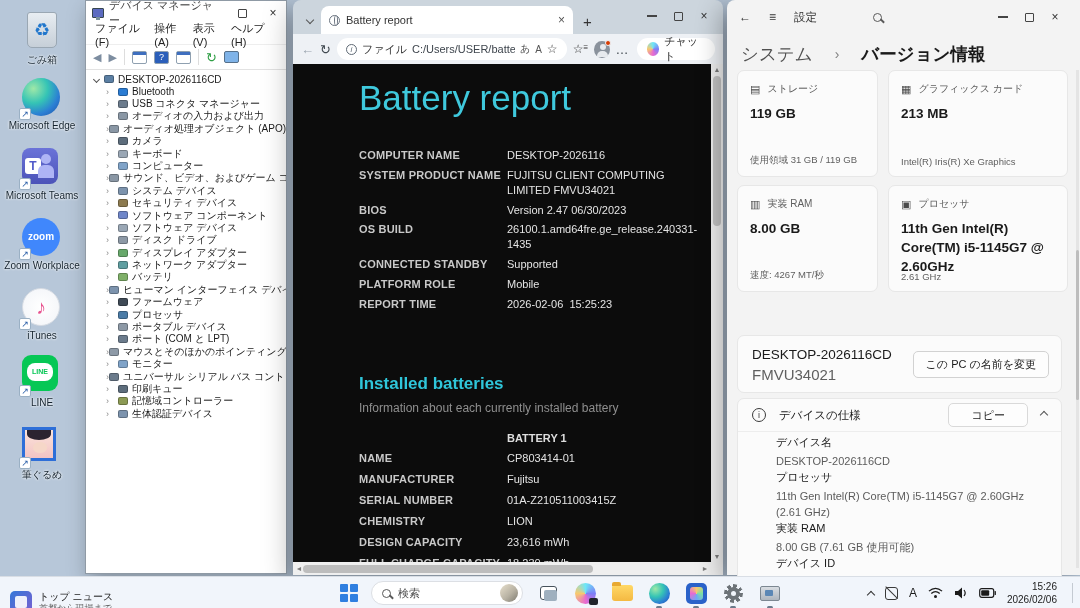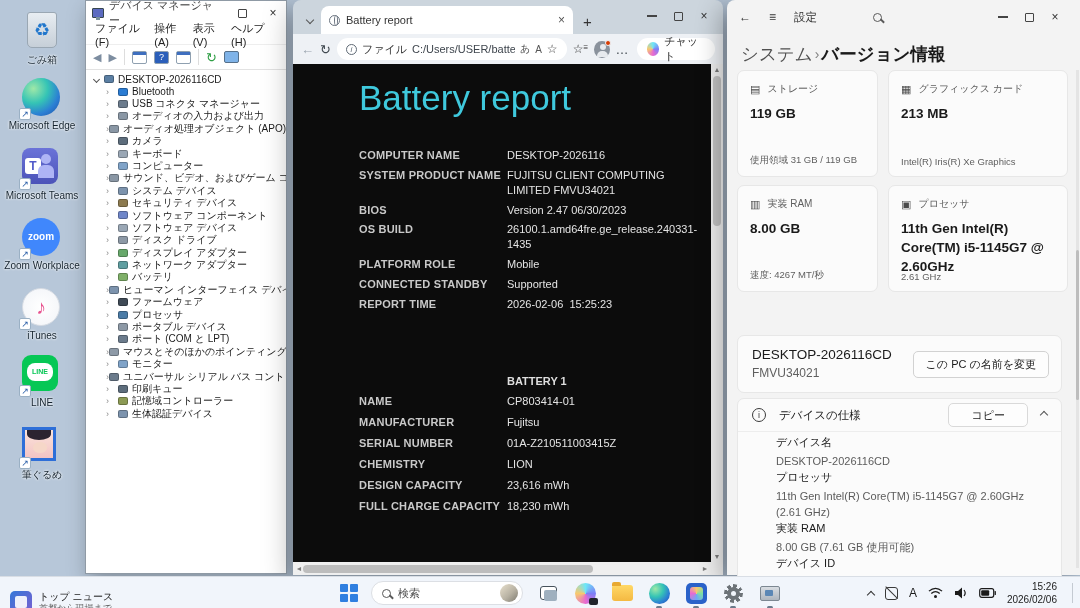--- a/index.html
+++ b/index.html
@@ -114,32 +114,32 @@
   .rsection .sub { font-size:12px; color:#8f8f8f; margin-top:7px; }
   .batblock { margin:16px 0 0 66px; width:342px; display:flex; flex-direction:column; gap:6px; font-size:11px; }
   .bhead .fvalue { font-weight:bold; color:#dedede; }
 
   
   #settings { position:absolute; left:727px; top:0; width:353px; height:575px; background:#f3f3f3;
     border-radius:8px 0 0 0; box-shadow:-6px 8px 26px rgba(0,0,0,.3); }
   .st-title { height:34px; display:flex; align-items:center; padding:0 12px; gap:18px; font-size:12px; color:#333; }
   .st-title .appname { font-size:11.5px; }
   .st-controls { margin-left:auto; display:flex; height:100%; }
-  .crumbs { padding:8px 0 0 14px; font-size:17.5px; color:#505050; display:flex; gap:2px; align-items:center;text-align:center; }
+  .crumbs { padding:8px 0 0 14px; font-size:17.5px; color:#505050; display:flex; gap:22px; align-items:center;text-align:center; }
   .crumb-sep { color:#808080; font-size:14px; }
   .crumb-cur { color:#1a1a1a; font-weight:600; }
   .cards { position:absolute; left:10px; top:70px; display:grid; grid-template-columns:141px 180px; grid-auto-rows:107px; gap:8px 10px; }
   .card { background:#fbfbfb; border:1px solid #e7e7e7; border-radius:7px; position:relative; padding:11px 12px; cursor:default; }
   .chead { display:flex; gap:7px; align-items:center; font-size:10px; color:#5f5f5f; }
   .cicon { font-size:11px; color:#4a4a4a; line-height:1; }
   .cval { margin-top:9px; font-size:13.5px; font-weight:700; color:#1a1a1a; line-height:1.4; }
   .cdetail { position:absolute; left:12px; bottom:9px; font-size:9.5px; color:#5f5f5f; white-space:nowrap; }
   .namecard { position:absolute; left:10px; top:335px; width:325px; height:58px; background:#fbfbfb; border:1px solid #e7e7e7; border-radius:7px; padding:11px 14px; }
   .devname { font-size:13.5px; color:#1a1a1a; }
-  .devmodel { font-size:12px; color:#5f5f5f; margin-top:4px; }
+  .devmodel { font-size:15px; color:#5f5f5f; margin-top:4px; }
   .renamebtn { position:absolute; right:12px; top:15px; height:27px; padding:0 12px; background:#fdfdfd; border:1px solid #d2d2d2; border-radius:5px; font-size:11px; color:#1a1a1a; cursor:pointer; }
   .speccard { position:absolute; left:10px; top:398px; width:325px; height:220px; background:#fbfbfb; border:1px solid #e7e7e7; border-radius:7px; }
   .spechead { height:33px; display:flex; align-items:center; padding:0 14px; gap:13px; border-bottom:1px solid #ededed; }
   .infoc2 { width:14px; height:14px; border:1.2px solid #3a3a3a; border-radius:50%; font-size:9px; line-height:12px; text-align:center; color:#3a3a3a; }
   .spechead .sname { flex:1; font-size:11.5px; color:#1a1a1a; }
   .copybtn { height:24px; padding:0 22px; background:#fdfdfd; border:1px solid #d9d9d9; border-radius:5px; font-size:11px; color:#1a1a1a; cursor:pointer; }
   .specbody { padding:3px 20px 0 38px; font-size:11px; }
   .slabel { color:#1a1a1a; }
   .svalue { margin-top:4px; color:#5c5c5c; line-height:1.45; }
   .st-scroll { position:absolute; right:1px; top:70px; width:3px; height:498px; background:#e4e4e4; }
@@ -503,35 +503,37 @@
           <span class="flabel">BIOS</span>
           <span class="fvalue">Version 2.47 06/30/2023</span>
         </div>
 
         <div class="frow">
           <span class="flabel">OS BUILD</span>
           <span class="fvalue">26100.1.amd64fre.ge_release.240331-1435</span>
         </div>
 
         <div class="frow">
+          <span class="flabel">CONNECTED STANDBY</span>
+          <span class="fvalue">Supported</span>
+        </div>
+
+        <div class="frow">
           <span class="flabel">PLATFORM ROLE</span>
           <span class="fvalue">Mobile</span>
-        </div>
-
-        <div class="frow">
-          <span class="flabel">CONNECTED STANDBY</span>
-          <span class="fvalue">Supported</span>
         </div>
 
         <div class="frow">
           <span class="flabel">REPORT TIME</span>
           <span class="fvalue">2026-02-06  15:25:23</span>
         </div>
       </div>
     <div class="rsection">
+      <h2>Installed batteries</h2>
+      <div class="sub">Information about each currently installed battery</div>
     </div>
     <div class="batblock">
       <div class="frow bhead">
         <span class="flabel"></span>
         <span class="fvalue">BATTERY 1</span>
       </div>
       <div style="display:flex;flex-direction:column;gap:6px">
 
           <div class="frow">
             <span class="flabel">NAME</span>

